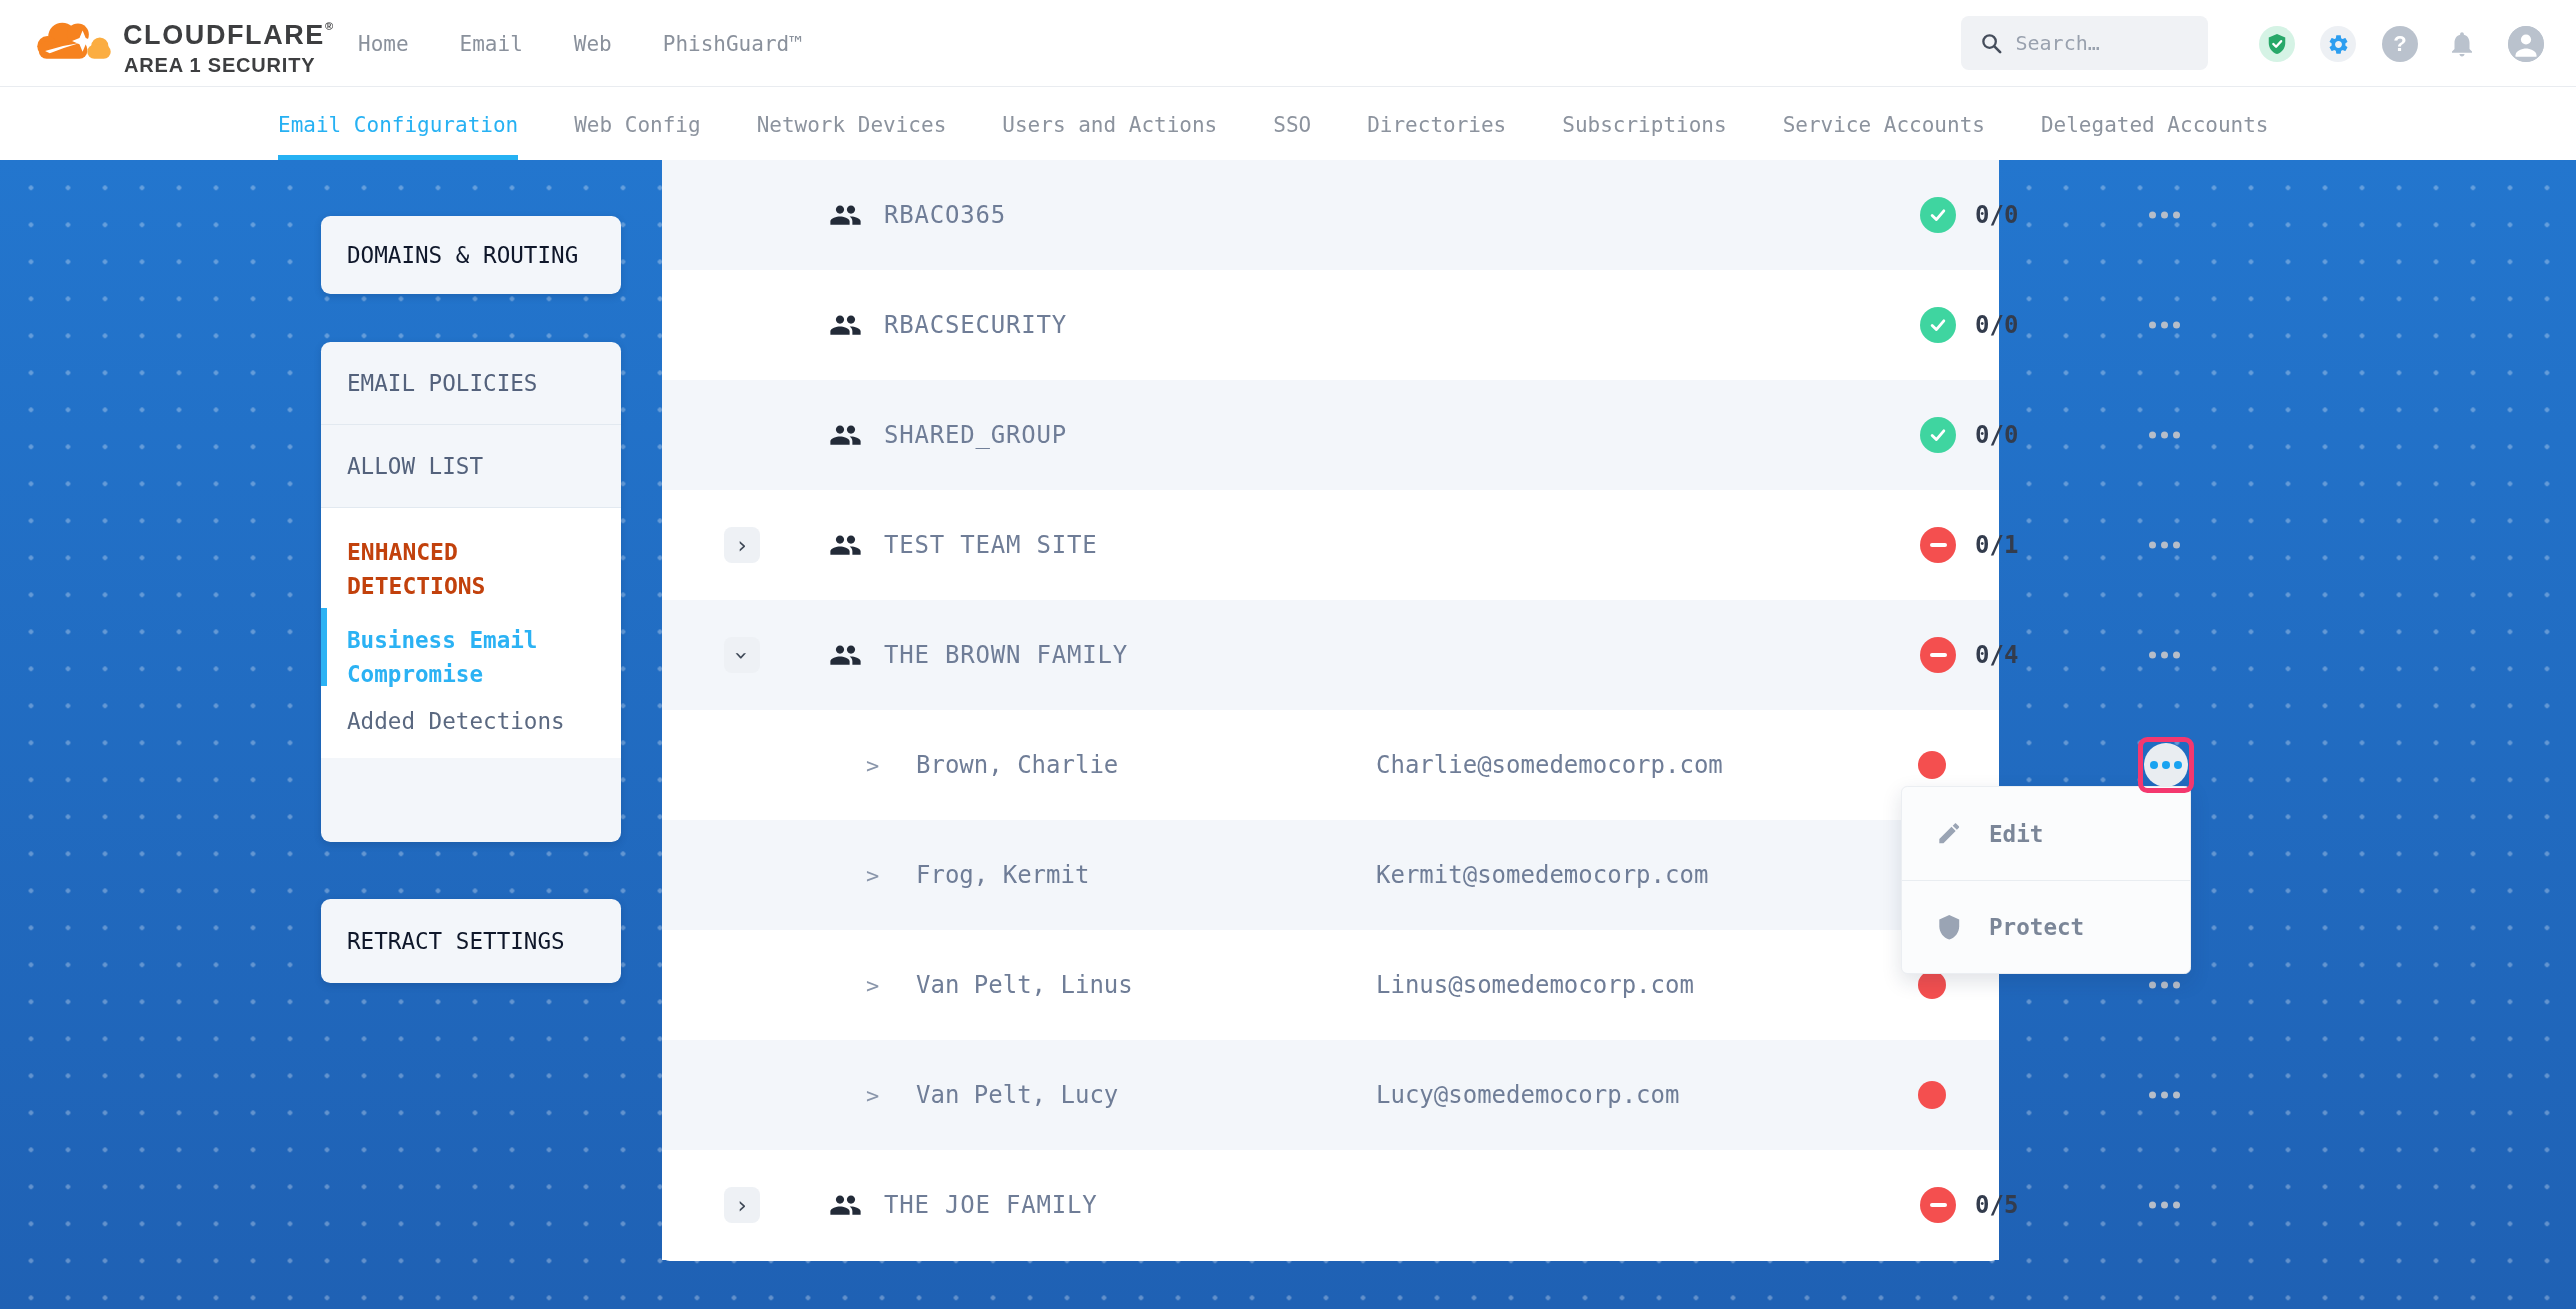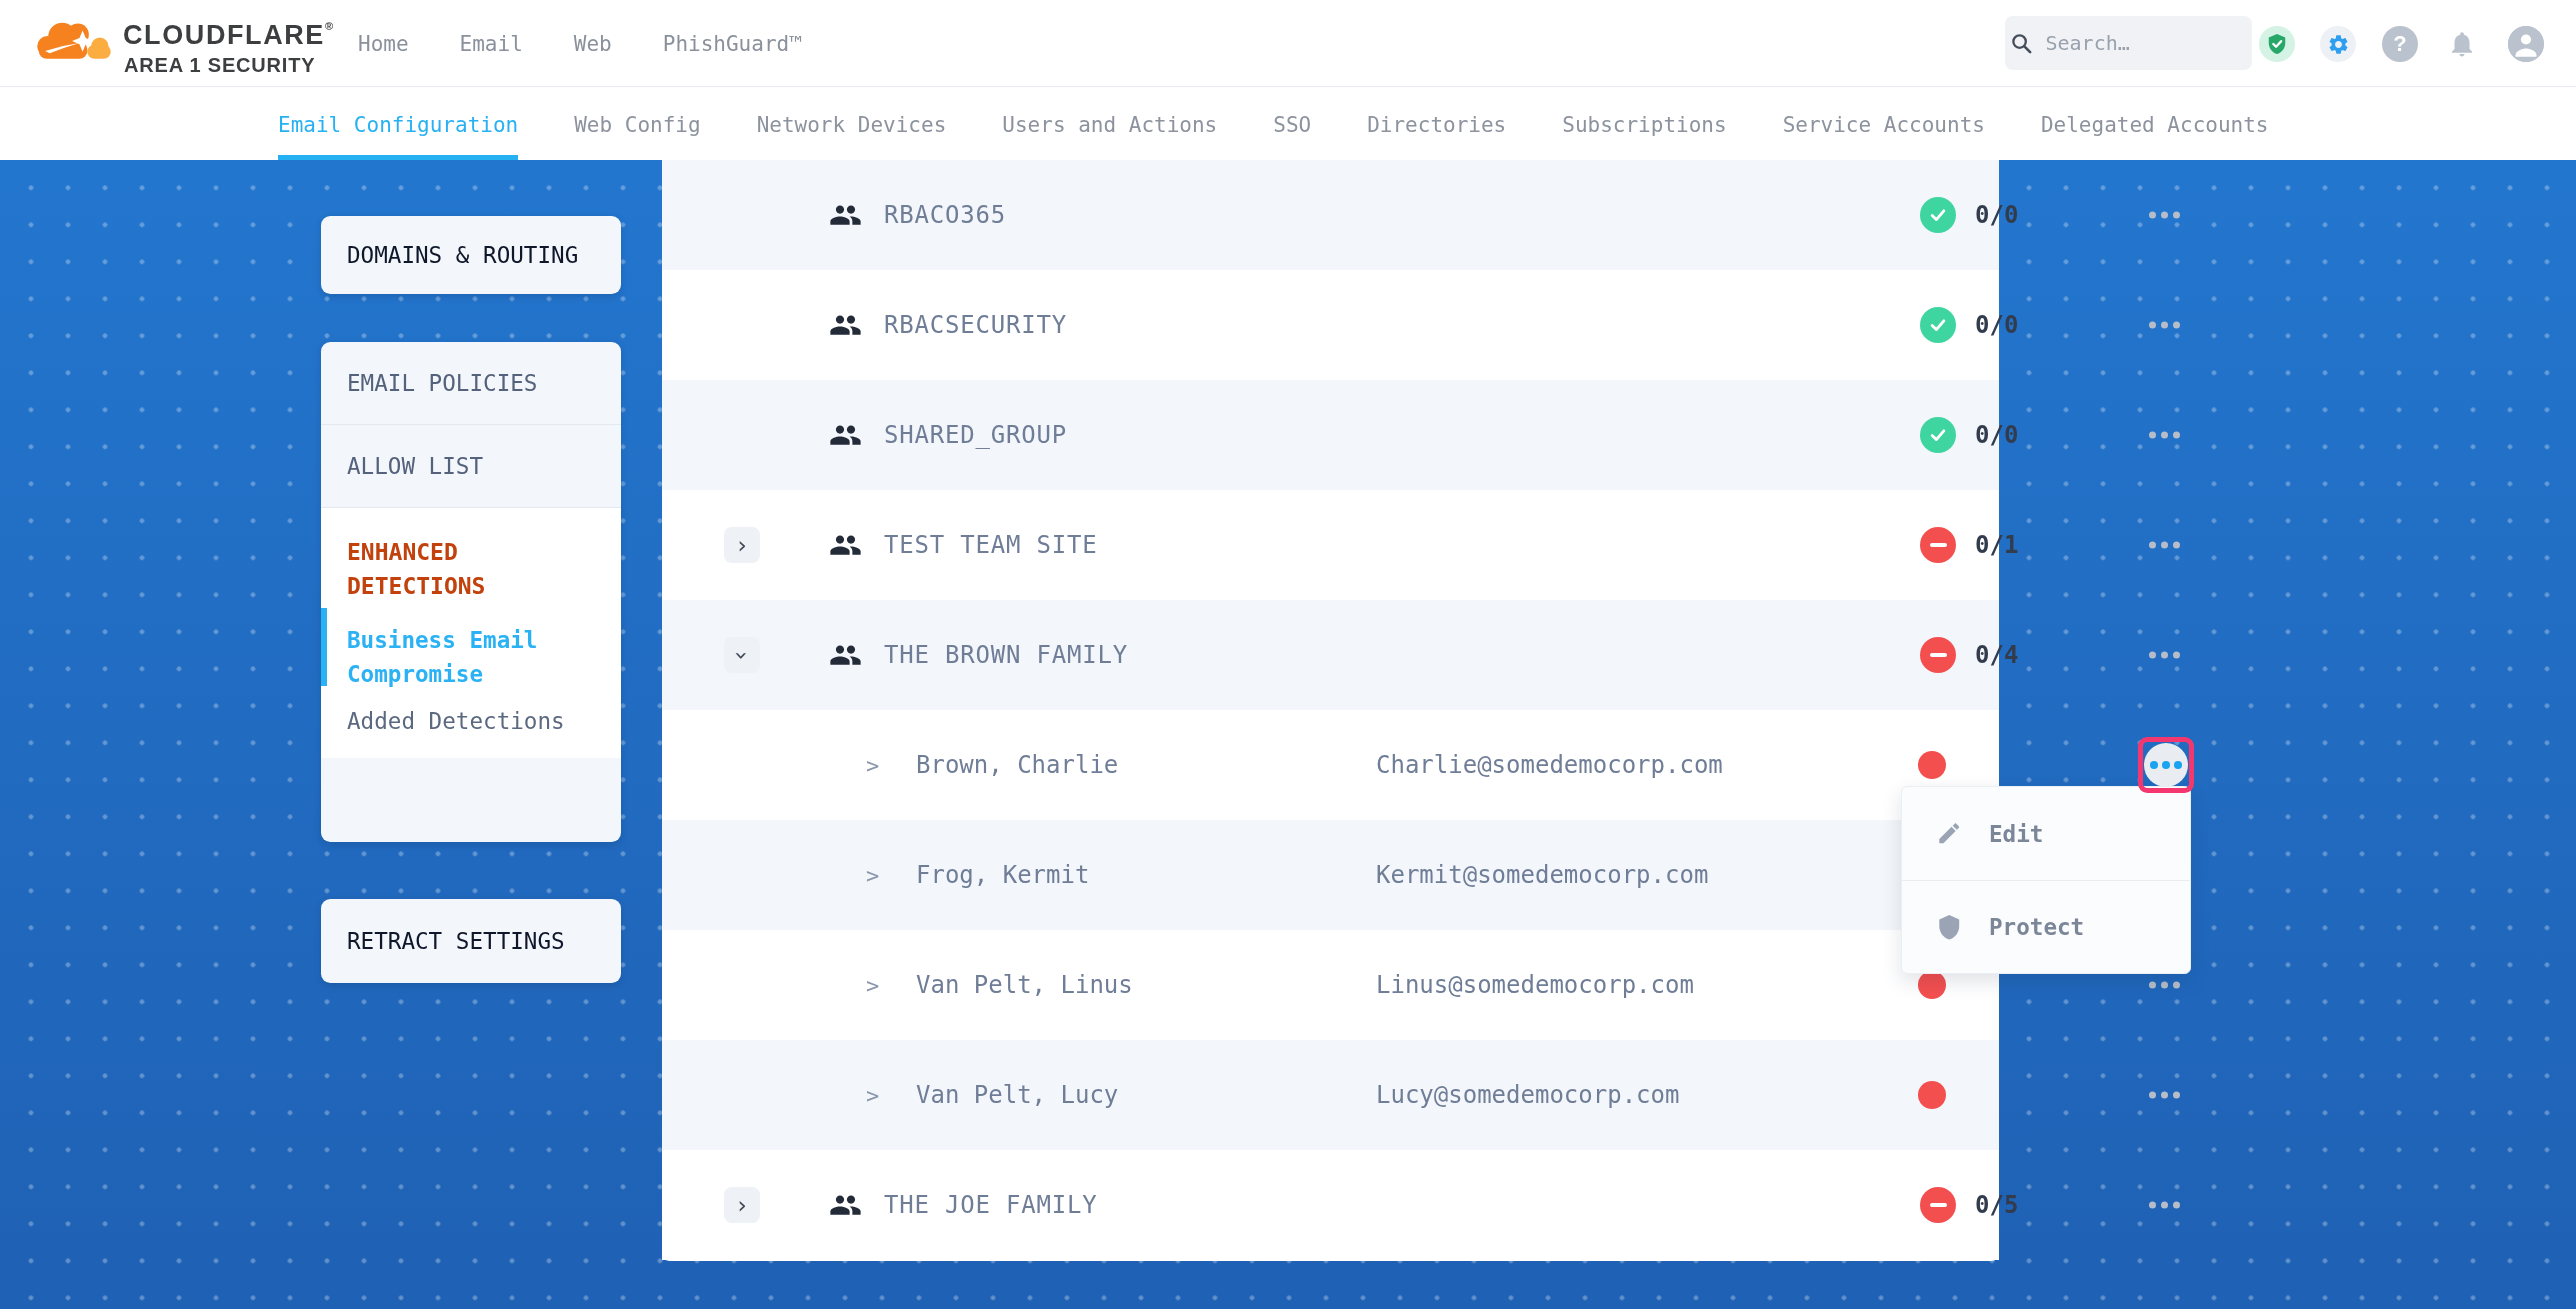--- a/index.html
+++ b/index.html
@@ -23,21 +23,21 @@
   #logo { left:31px; top:6.2px; width:327px; height:75px; }
   #logo svg { position:absolute; left:0; top:3.1px; }
   .logo-line1 { position:absolute; left:92px; top:14px; font-family:"Liberation Sans",sans-serif;
     font-weight:bold; font-size:27px; letter-spacing:1.6px; color:#3d3e40;text-align:center; }
   .logo-reg { font-size:11px; vertical-align:top; }
   .logo-line2 { position:absolute; left:93px; top:48px; font-family:"Liberation Sans",sans-serif;
     font-weight:bold; font-size:20px; letter-spacing:0.8px; color:#3d3e40; }
   #hnav { left:358px; top:0; height:87px; display:flex; align-items:center; gap:51px; }
   .hnav-item { font-size:21px; color:#8a919c; cursor:pointer; white-space:nowrap; }
   #search { left:1961px; top:16.3px; width:247px; height:54px; background:#f0f2f5;
-    border-radius:7.8px; display:flex; align-items:center; padding-left:5px; gap:12.5px;margin-left:44px; }
+    border-radius:7.8px; display:flex; align-items:center; padding-left:19px; gap:12.5px; }
   #search input { border:none; background:transparent; outline:none; width:179px;
     font-family:"DejaVu Sans Mono",monospace; font-size:20px; color:#6b7482; }
   #search input::placeholder { color:#99a1ae; }
   .hicon { top:26px; width:36px; height:36px; border-radius:50%;
     display:flex; align-items:center; justify-content:center; cursor:pointer; }
   #ic-shield { left:2259px; background:#d5f3e5; }
   #ic-gear   { left:2320px; background:#edf0f4; }
   #ic-help   { left:2382px; background:#bac2cd; color:#fff; font-size:22px; font-weight:bold;
     font-family:"Liberation Sans",sans-serif; }
   #ic-bell   { left:2444px; background:transparent; }

